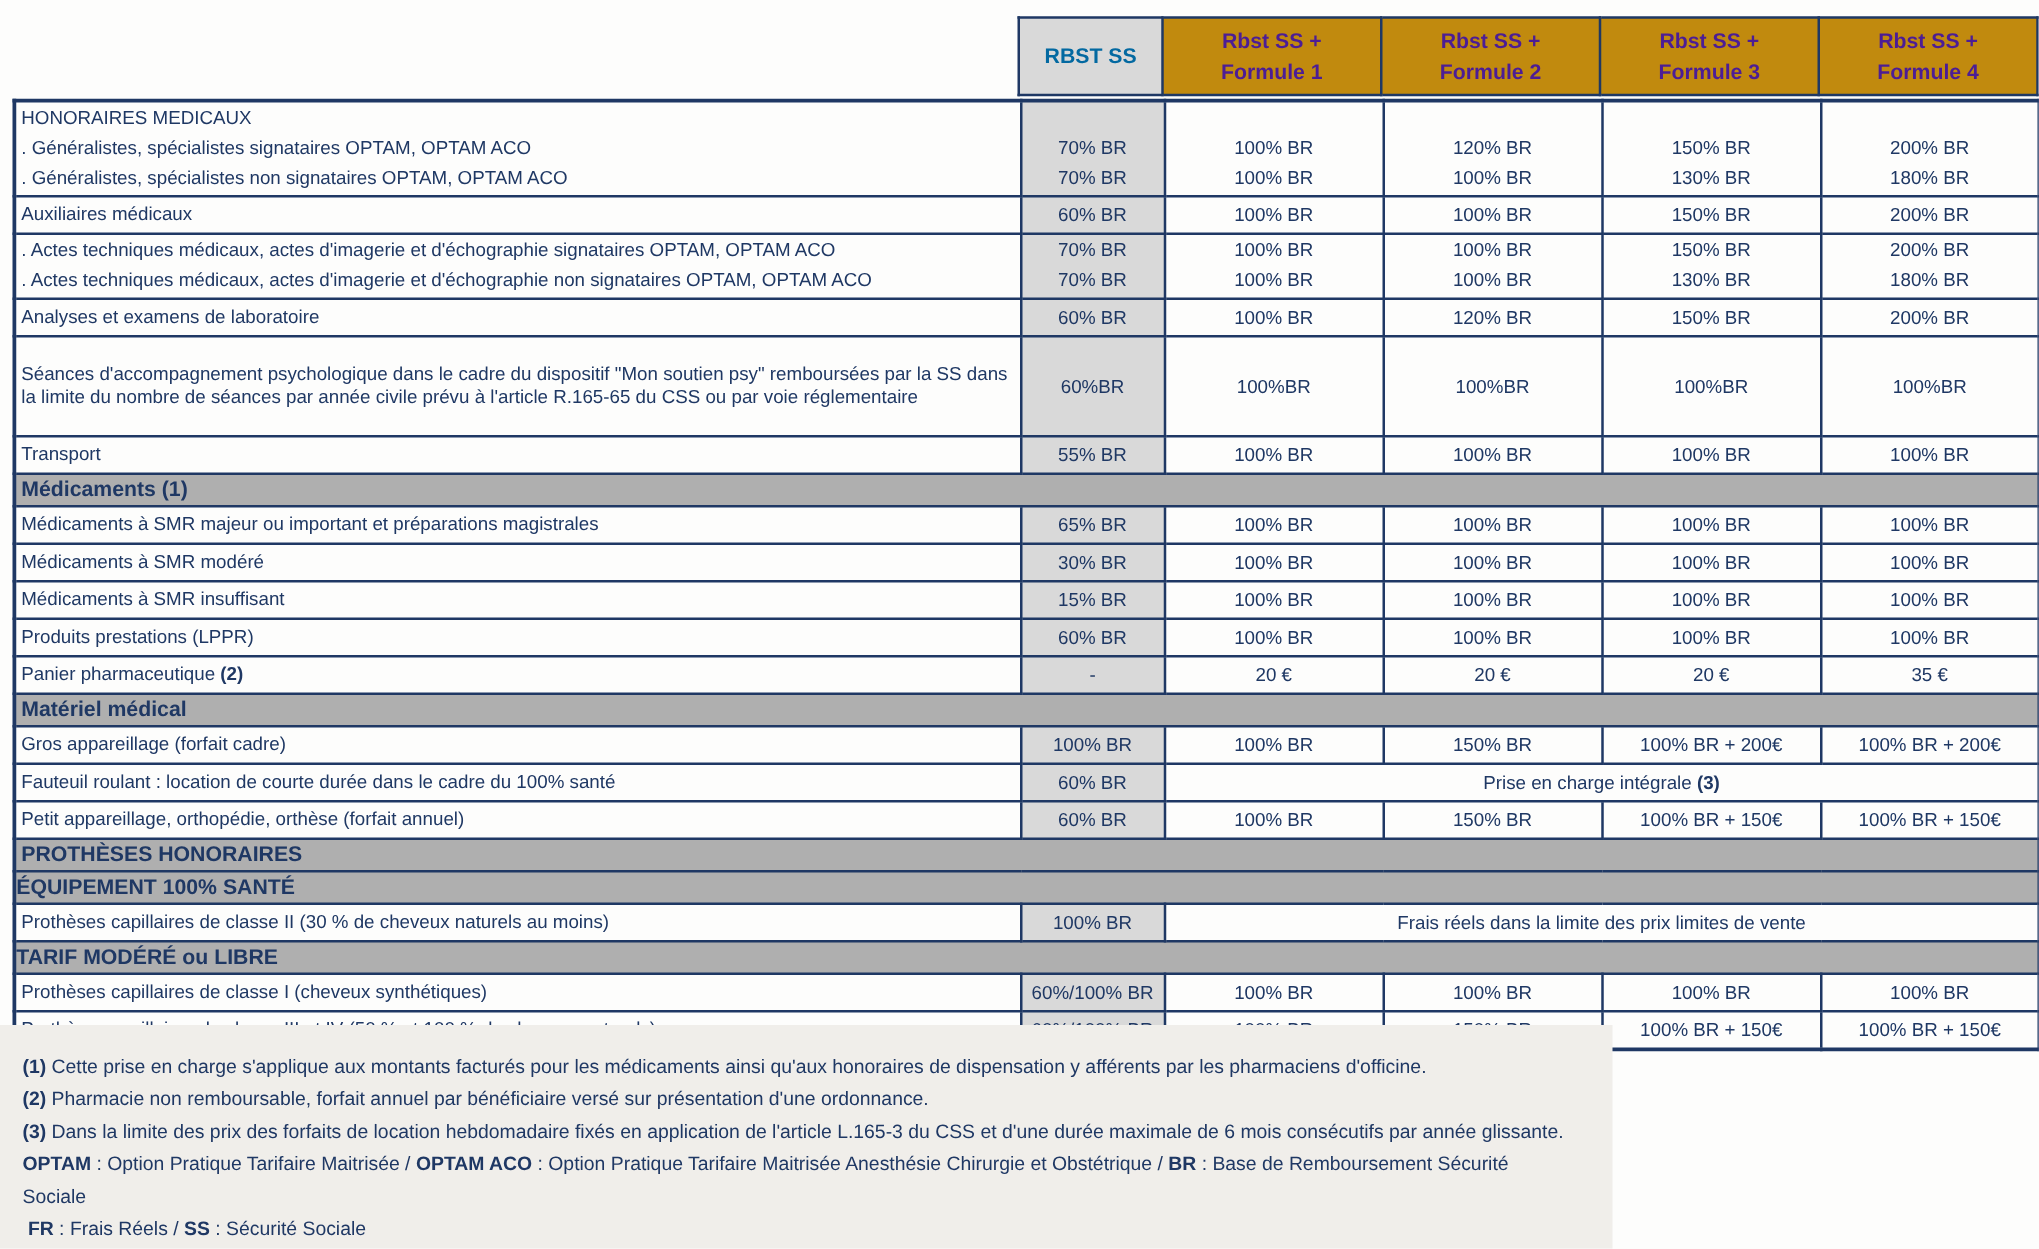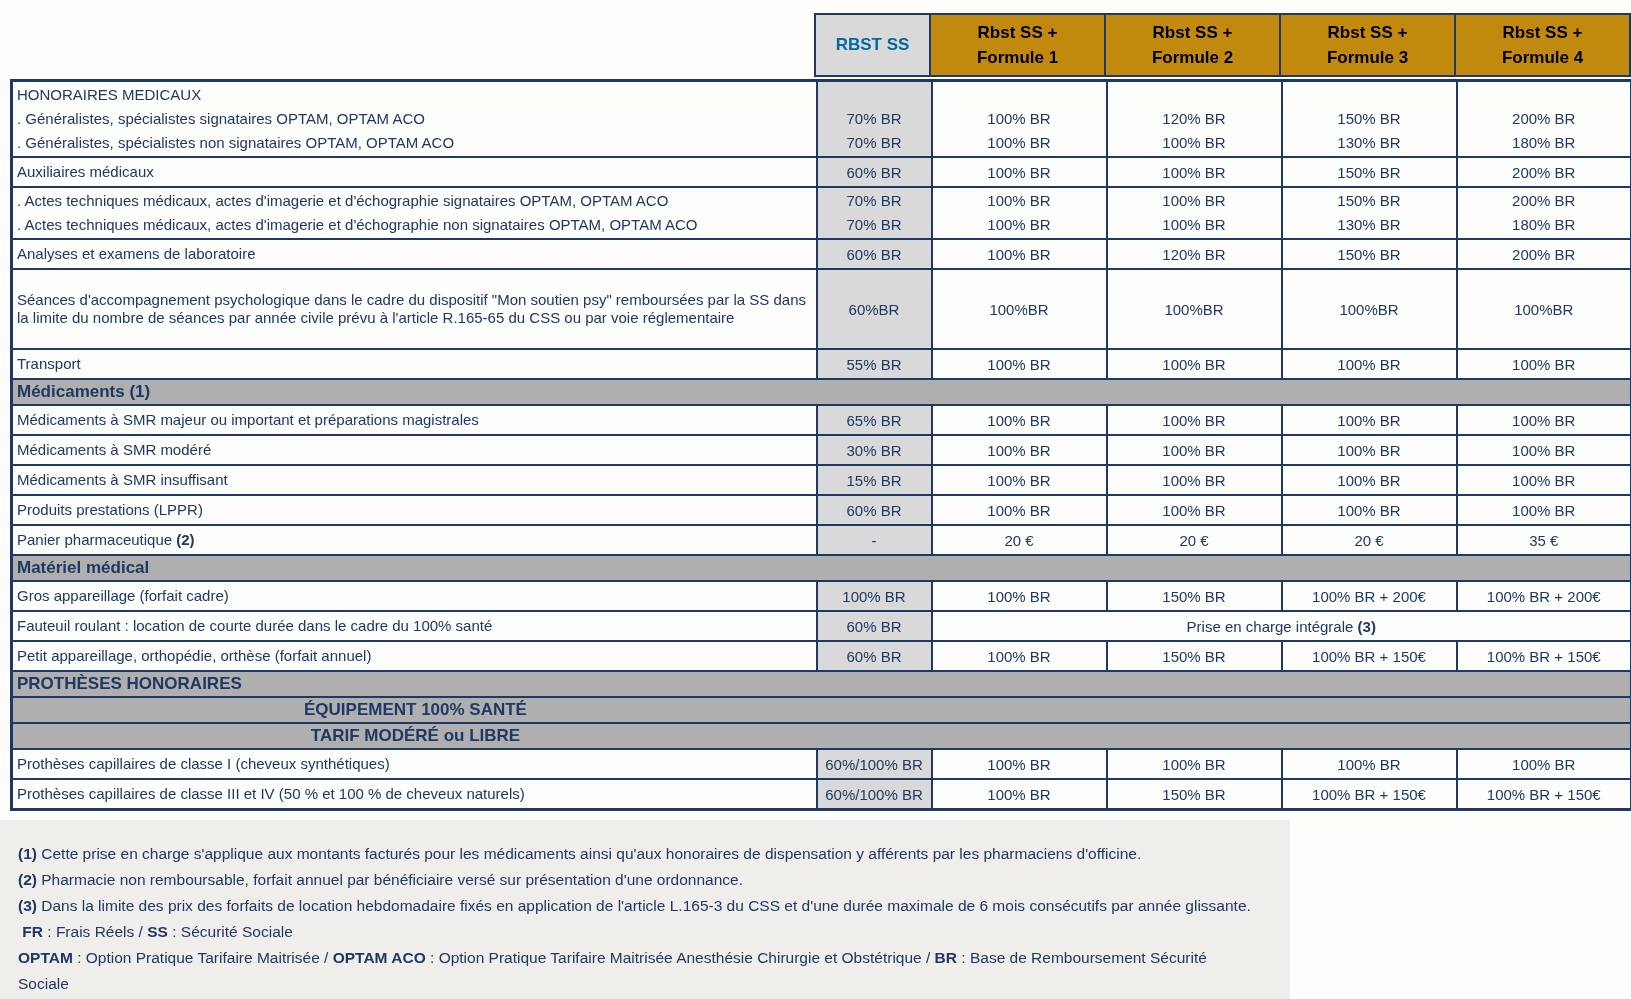--- a/index.html
+++ b/index.html
@@ -8,33 +8,33 @@
     background:#fdfdfc;
     font-family:"Liberation Sans",sans-serif;
     color:#1f3864;
   }
   .tables{position:absolute;left:10px;top:13px;}
   table{border-collapse:collapse;table-layout:fixed;width:1620px;}
   
   .hdr-table th{border:2px solid #1f3864;height:58px;font-size:17px;font-weight:bold;vertical-align:middle;text-align:center;}
   .hdr-empty{border:none !important;background:transparent;}
   .hdr-rbst{background:#d9d9d9;color:#0369a1;}
-  .hdr-gold{background:#c18a0e;color:#000000;}
+  .hdr-gold{background:#c18a0e;color:#4c1d95;}
   .hdr-gold span{display:block;line-height:25px;}
   
   .body-table{margin-top:2px;border:3px solid #1f3864;}
   .body-table td{border:2px solid #1f3864;height:26px;vertical-align:middle;padding:0;}
   .lbl{font-size:15px;text-align:left;padding:1px 4px !important;line-height:18px;}
   .val{font-size:15px;text-align:center;white-space:nowrap;}
   .rb{background:#d9d9d9;}
   .ln{line-height:24px;height:24px;white-space:nowrap;overflow:hidden;}
   .lbl .ln{padding:0;}
   .sec{background:#afafaf;font-weight:bold;font-size:17px;height:24px !important;}
   .sec.l{text-align:left;padding:0 4px !important;}
-  .sec.c .sec-in{width:805px;text-align:center;}
+  .sec.c .sec-in{width:805px;text-align:left;}
   tr.tall td{height:76px;}
   b{font-weight:bold;}
   
   .footnotes{
     position:absolute;left:0;top:820px;width:1290px;height:179px;
     background:#f0eeea;box-sizing:border-box;padding:21px 30px 0 18px;
   }
   .fn{margin:0;font-size:15.5px;line-height:26px;white-space:pre-wrap;}
 </style>
 </head>
@@ -249,20 +249,25 @@
           <td class="sec l" colspan="6">
             <div class="sec-in">PROTHÈSES HONORAIRES</div>
           </td>
         </tr>
         <tr>
           <td class="sec c" colspan="6">
             <div class="sec-in">ÉQUIPEMENT 100% SANTÉ</div>
           </td>
         </tr>
         <tr>
+          <td class="lbl">Prothèses capillaires de classe II (30 % de cheveux naturels au moins)</td>
+          <td class="val rb">100% BR</td>
+          <td class="val" colspan="4">Frais réels dans la limite des prix limites de vente</td>
+        </tr>
+        <tr>
           <td class="sec c" colspan="6">
             <div class="sec-in">TARIF MODÉRÉ ou LIBRE</div>
           </td>
         </tr>
         <tr>
           <td class="lbl">Prothèses capillaires de classe I (cheveux synthétiques)</td>
           <td class="val rb">60%/100% BR</td>
           <td class="val">100% BR</td>
           <td class="val">100% BR</td>
           <td class="val">100% BR</td>
@@ -277,15 +282,15 @@
           <td class="val">100% BR + 150€</td>
         </tr>
       </tbody>
   </table>
 </div>
 
 <div class="footnotes" id="footnotes">
     <p class="fn"><b>(1)</b> Cette prise en charge s'applique aux montants facturés pour les médicaments ainsi qu'aux honoraires de dispensation y afférents par les pharmaciens d'officine.</p>
     <p class="fn"><b>(2)</b> Pharmacie non remboursable, forfait annuel par bénéficiaire versé sur présentation d'une ordonnance.</p>
     <p class="fn"><b>(3)</b> Dans la limite des prix des forfaits de location hebdomadaire fixés en application de l'article L.165-3 du CSS et d'une durée maximale de 6 mois consécutifs par année glissante.</p>
+    <p class="fn"><b>OPTAM</b> : Option Pratique Tarifaire Maitrisée / <b>OPTAM ACO</b> : Option Pratique Tarifaire Maitrisée Anesthésie Chirurgie et Obstétrique / <b>BR</b> : Base de Remboursement Sécurité Sociale</p>
     <p class="fn"> <b>FR</b> : Frais Réels / <b>SS</b> : Sécurité Sociale</p>
-    <p class="fn"><b>OPTAM</b> : Option Pratique Tarifaire Maitrisée / <b>OPTAM ACO</b> : Option Pratique Tarifaire Maitrisée Anesthésie Chirurgie et Obstétrique / <b>BR</b> : Base de Remboursement Sécurité Sociale</p>
   </div>
 
 </body></html>

